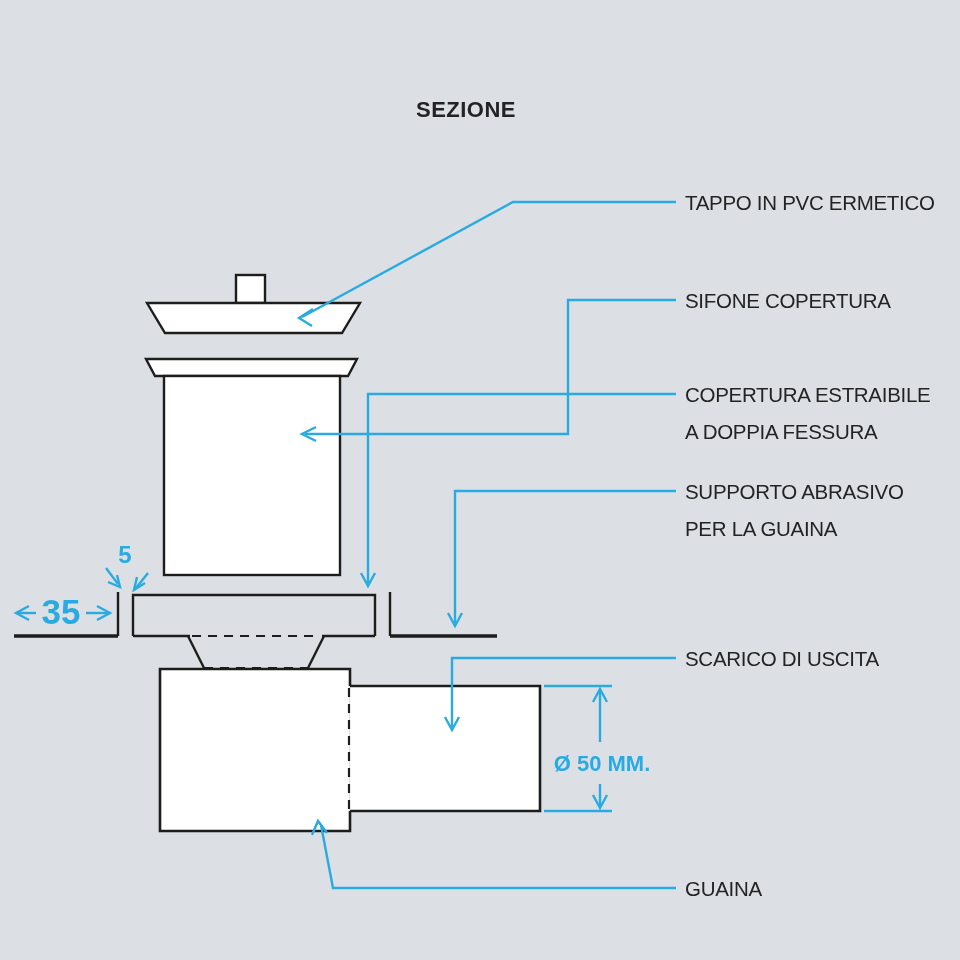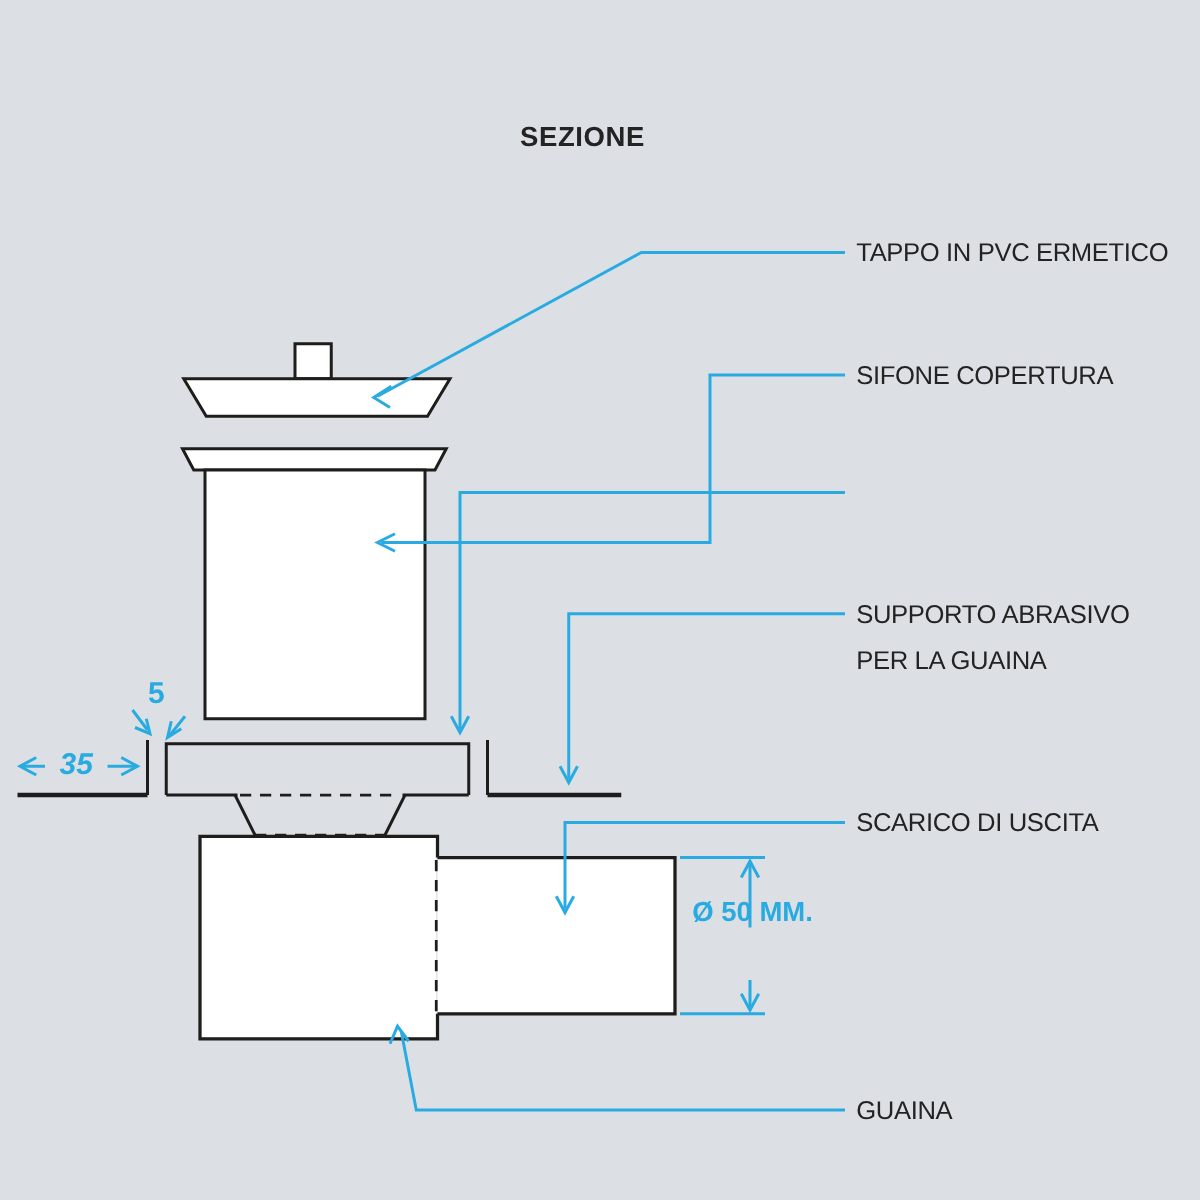--- a/index.html
+++ b/index.html
@@ -29,23 +29,23 @@
     position: absolute; left: 685px;
     font-weight: 400; font-size: 20.5px; line-height: 37px;
     letter-spacing: -0.3px; white-space: nowrap;
     color: var(--label, #232323);
   }
   .dim {
     position: absolute;
     font-weight: 700; color: var(--accent, #29abe2);
     text-align: center; white-space: nowrap;
   }
-  .dim-35 { left: 34px;  top: 555px; width: 54px;  font-size: 24px; line-height: 42px; font-style: italic; }
+  .dim-35 { left: 34px;  top: 555px; width: 54px;  font-size: 35px; line-height: 42px; }
   .dim-5  { left: 112px; top: 505px; width: 26px;  font-size: 24px; line-height: 28px; }
-  .dim-50 { left: 546px; top: 680px; width: 112px; font-size: 22px; line-height: 28px; }
+  .dim-50 { left: 546px; top: 714px; width: 112px; font-size: 22px; line-height: 28px; }
 </style>
 </head>
 <body>
 
 <div class="stage">
 
   <svg width="960" height="960" viewBox="0 0 960 960">
 
     <g>
       <rect class="blk-fill" x="236" y="239" width="29" height="28" stroke-width="2.4"></rect>
@@ -119,20 +119,24 @@
       <polyline points="137,541 134,554 145,547"></polyline>
     </g>
   </svg>
 
   <div class="title">SEZIONE</div>
 
   <div class="label" style="top:148px">TAPPO IN PVC ERMETICO</div>
 
   <div class="label" style="top:246px">SIFONE COPERTURA</div>
 
+  <div class="label" style="top:340px">
+    <div>COPERTURA ESTRAIBILE</div>
+    <div>A DOPPIA FESSURA</div>
+  </div>
 
   <div class="label" style="top:437px">
     <div>SUPPORTO ABRASIVO</div>
     <div>PER LA GUAINA</div>
   </div>
 
   <div class="label" style="top:604px">SCARICO DI USCITA</div>
 
   <div class="label" style="top:834px">GUAINA</div>
 

